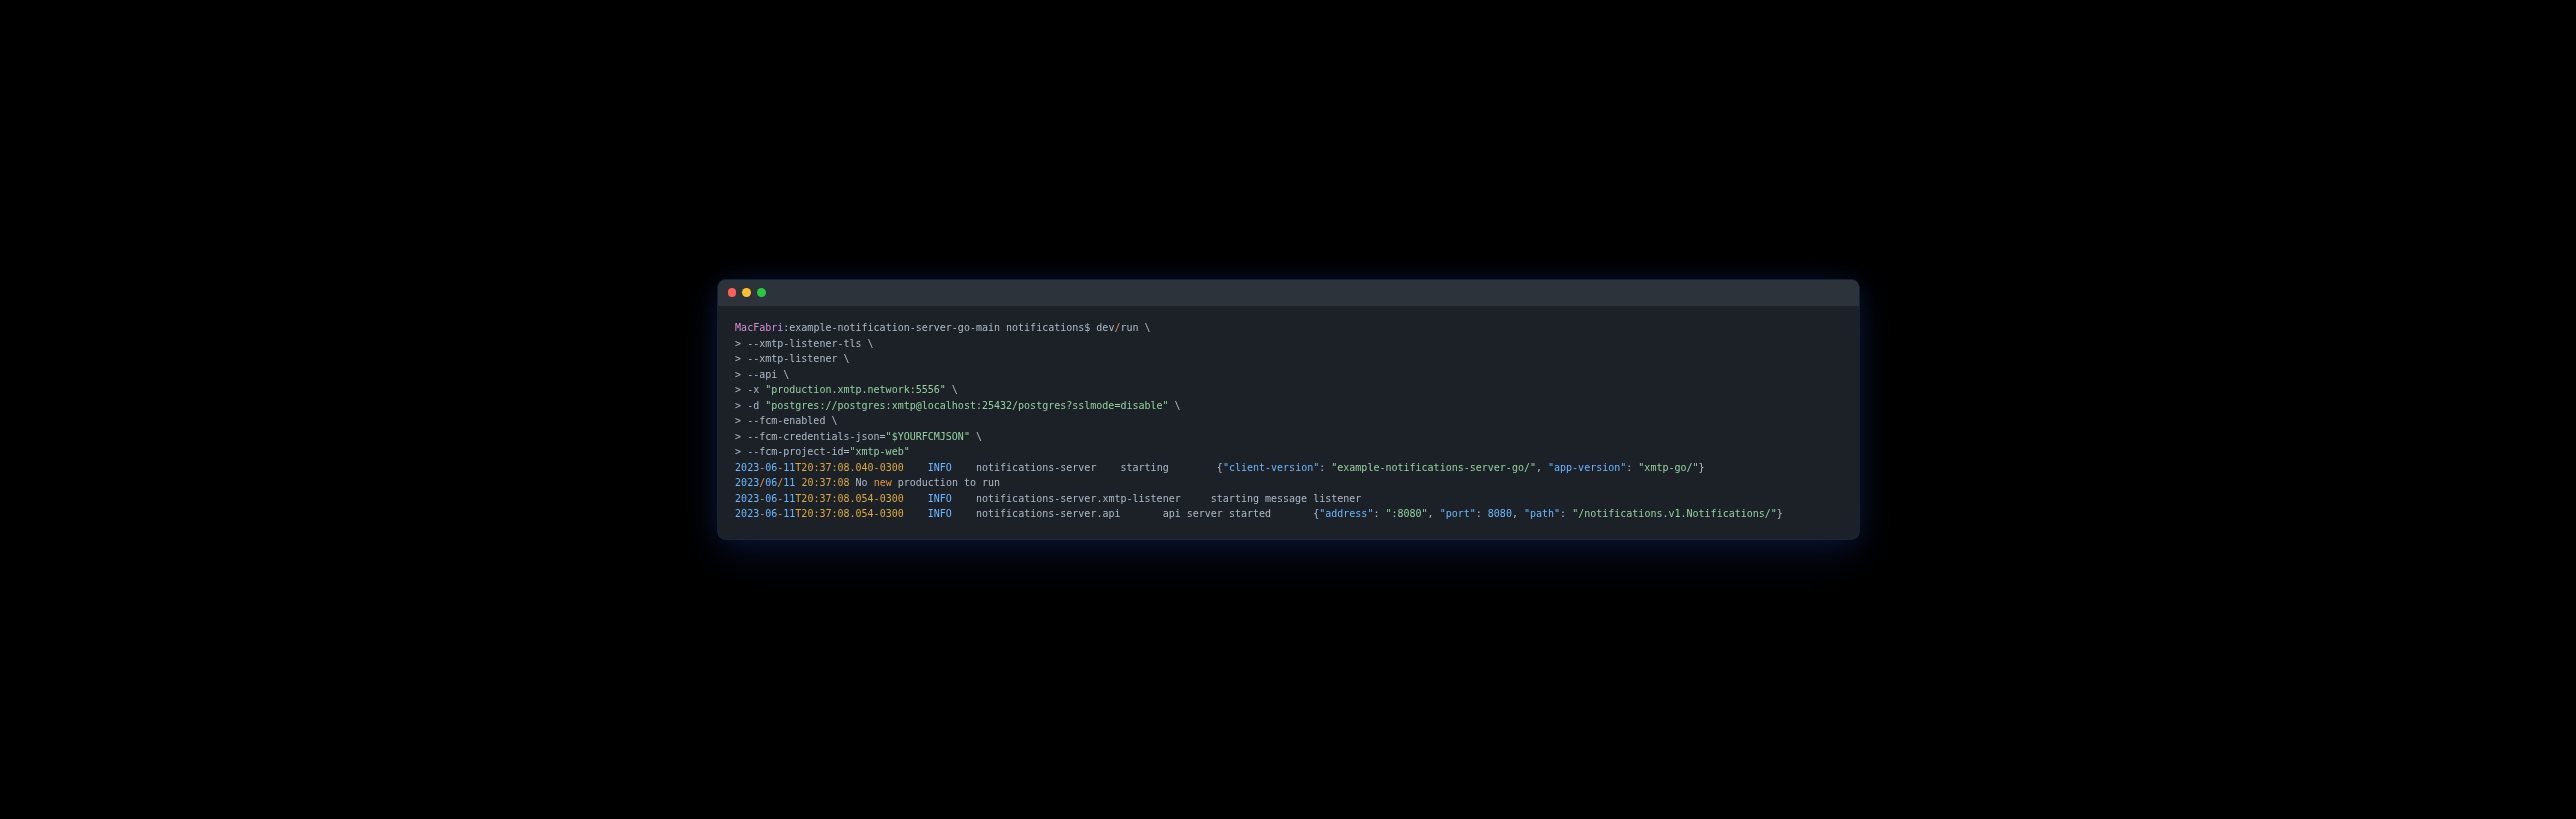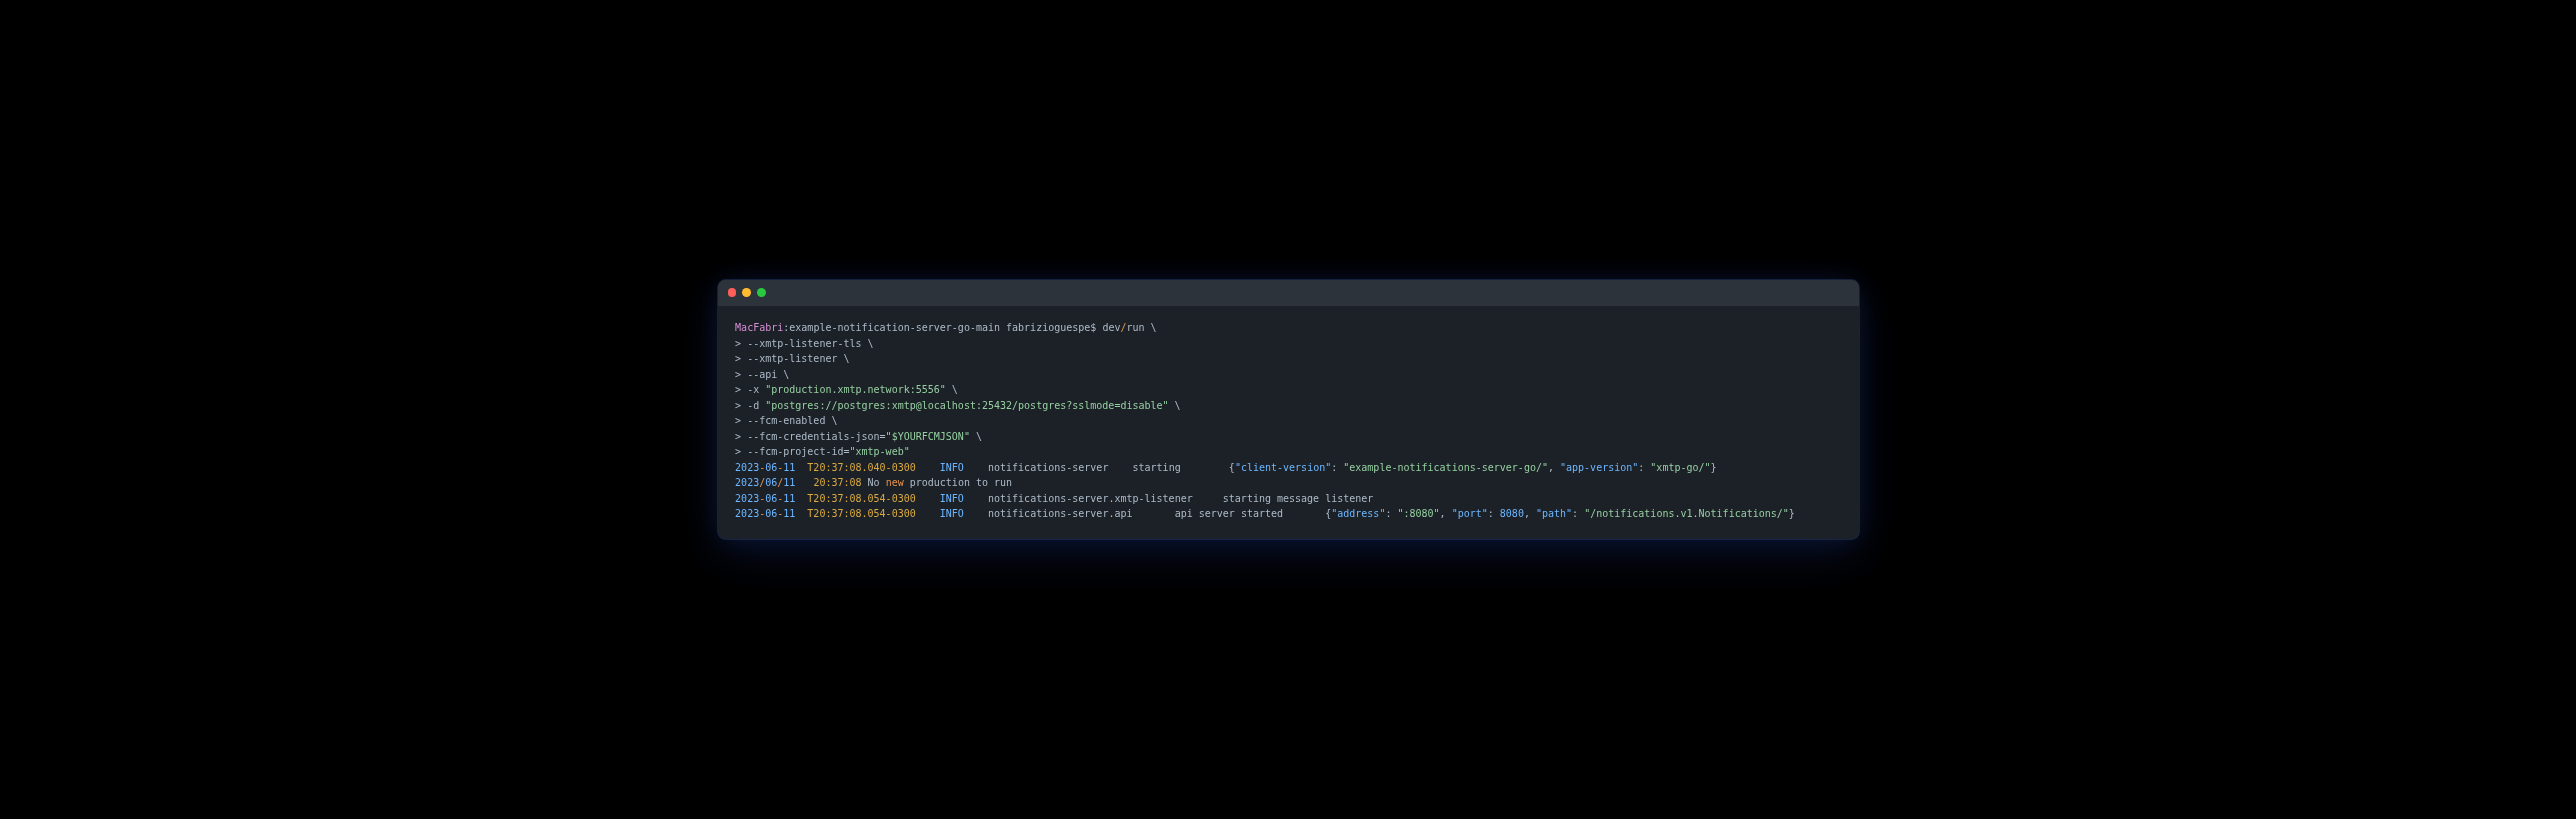--- a/index.html
+++ b/index.html
@@ -43,38 +43,38 @@
     padding: 14.6px 17.6px 17.6px 17.6px;
     font-size: 10px;
     line-height: 1.55;
     color: #adbac7;
     white-space: pre;
     overflow-x: auto;
   }
   .c-default { color: #adbac7; }
   .c-magenta { color: #d68fd6; }
   .c-cyan { color: #6cb6ff; margin-top: 7px; }
-  .c-yellow { color: #daaa3f; margin-left: 12px; }
+  .c-yellow { color: #daaa3f; }
   .c-green { color: #96d0a0; }
   .c-orange { color: #e5934a; }
   .c-number { color: #6cb6ff; }
   .c-punct { color: #adbac7; }
 </style>
 </head>
 <body>
 
 <div class="window">
   <div class="titlebar">
     <div class="traffic-lights">
       <div class="dot red"></div>
       <div class="dot yellow"></div>
       <div class="dot green"></div>
     </div>
   </div>
-  <div class="terminal-body"><span><span class="c-magenta">MacFabri</span><span class="c-default">:</span><span class="c-default">example-notification-server-go-main</span><span class="c-default"> fabrizioguespe$ </span><span class="c-default">dev</span><span class="c-orange">/</span><span class="c-default">run</span><span class="c-default"> \</span></span>
+  <div class="terminal-body"><span><span class="c-magenta">MacFabri</span><span class="c-default">:</span><span class="c-default">example-notification-server-go-main</span><span class="c-default"> notifications$ </span><span class="c-default">dev</span><span class="c-orange">/</span><span class="c-default">run</span><span class="c-default"> \</span></span>
 <span><span class="c-default">&gt; --xmtp-listener-tls \</span></span>
 <span><span class="c-default">&gt; --xmtp-listener \</span></span>
 <span><span class="c-default">&gt; --api \</span></span>
 <span><span class="c-default">&gt; -x </span><span class="c-green">"production.xmtp.network:5556"</span><span class="c-default"> \</span></span>
 <span><span class="c-default">&gt; -d </span><span class="c-green">"postgres://postgres:xmtp@localhost:25432/postgres?sslmode=disable"</span><span class="c-default"> \</span></span>
 <span><span class="c-default">&gt; --fcm-enabled \</span></span>
 <span><span class="c-default">&gt; --fcm-credentials-json=</span><span class="c-green">"$YOURFCMJSON"</span><span class="c-default"> \</span></span>
 <span><span class="c-default">&gt; --fcm-project-id=</span><span class="c-green">"xmtp-web"</span></span>
 <span><span class="c-number">2023</span><span class="c-orange">-</span><span class="c-number">06</span><span class="c-orange">-</span><span class="c-number">11</span><span class="c-yellow">T20:37:08.040-0300</span><span>    </span><span class="c-cyan">INFO</span><span>    </span><span class="c-default">notifications-server</span><span>    </span><span class="c-default">starting</span><span>        </span><span class="c-punct">{</span><span class="c-cyan">"client-version"</span><span class="c-punct">: </span><span class="c-green">"example-notifications-server-go/"</span><span class="c-punct">, </span><span class="c-cyan">"app-version"</span><span class="c-punct">: </span><span class="c-green">"xmtp-go/"</span><span class="c-punct">}</span></span>
 <span><span class="c-number">2023</span><span class="c-orange">/</span><span class="c-number">06</span><span class="c-orange">/</span><span class="c-number">11</span><span> </span><span class="c-yellow">20:37:08</span><span class="c-default"> No </span><span class="c-orange">new</span><span class="c-default"> production to run</span></span>

